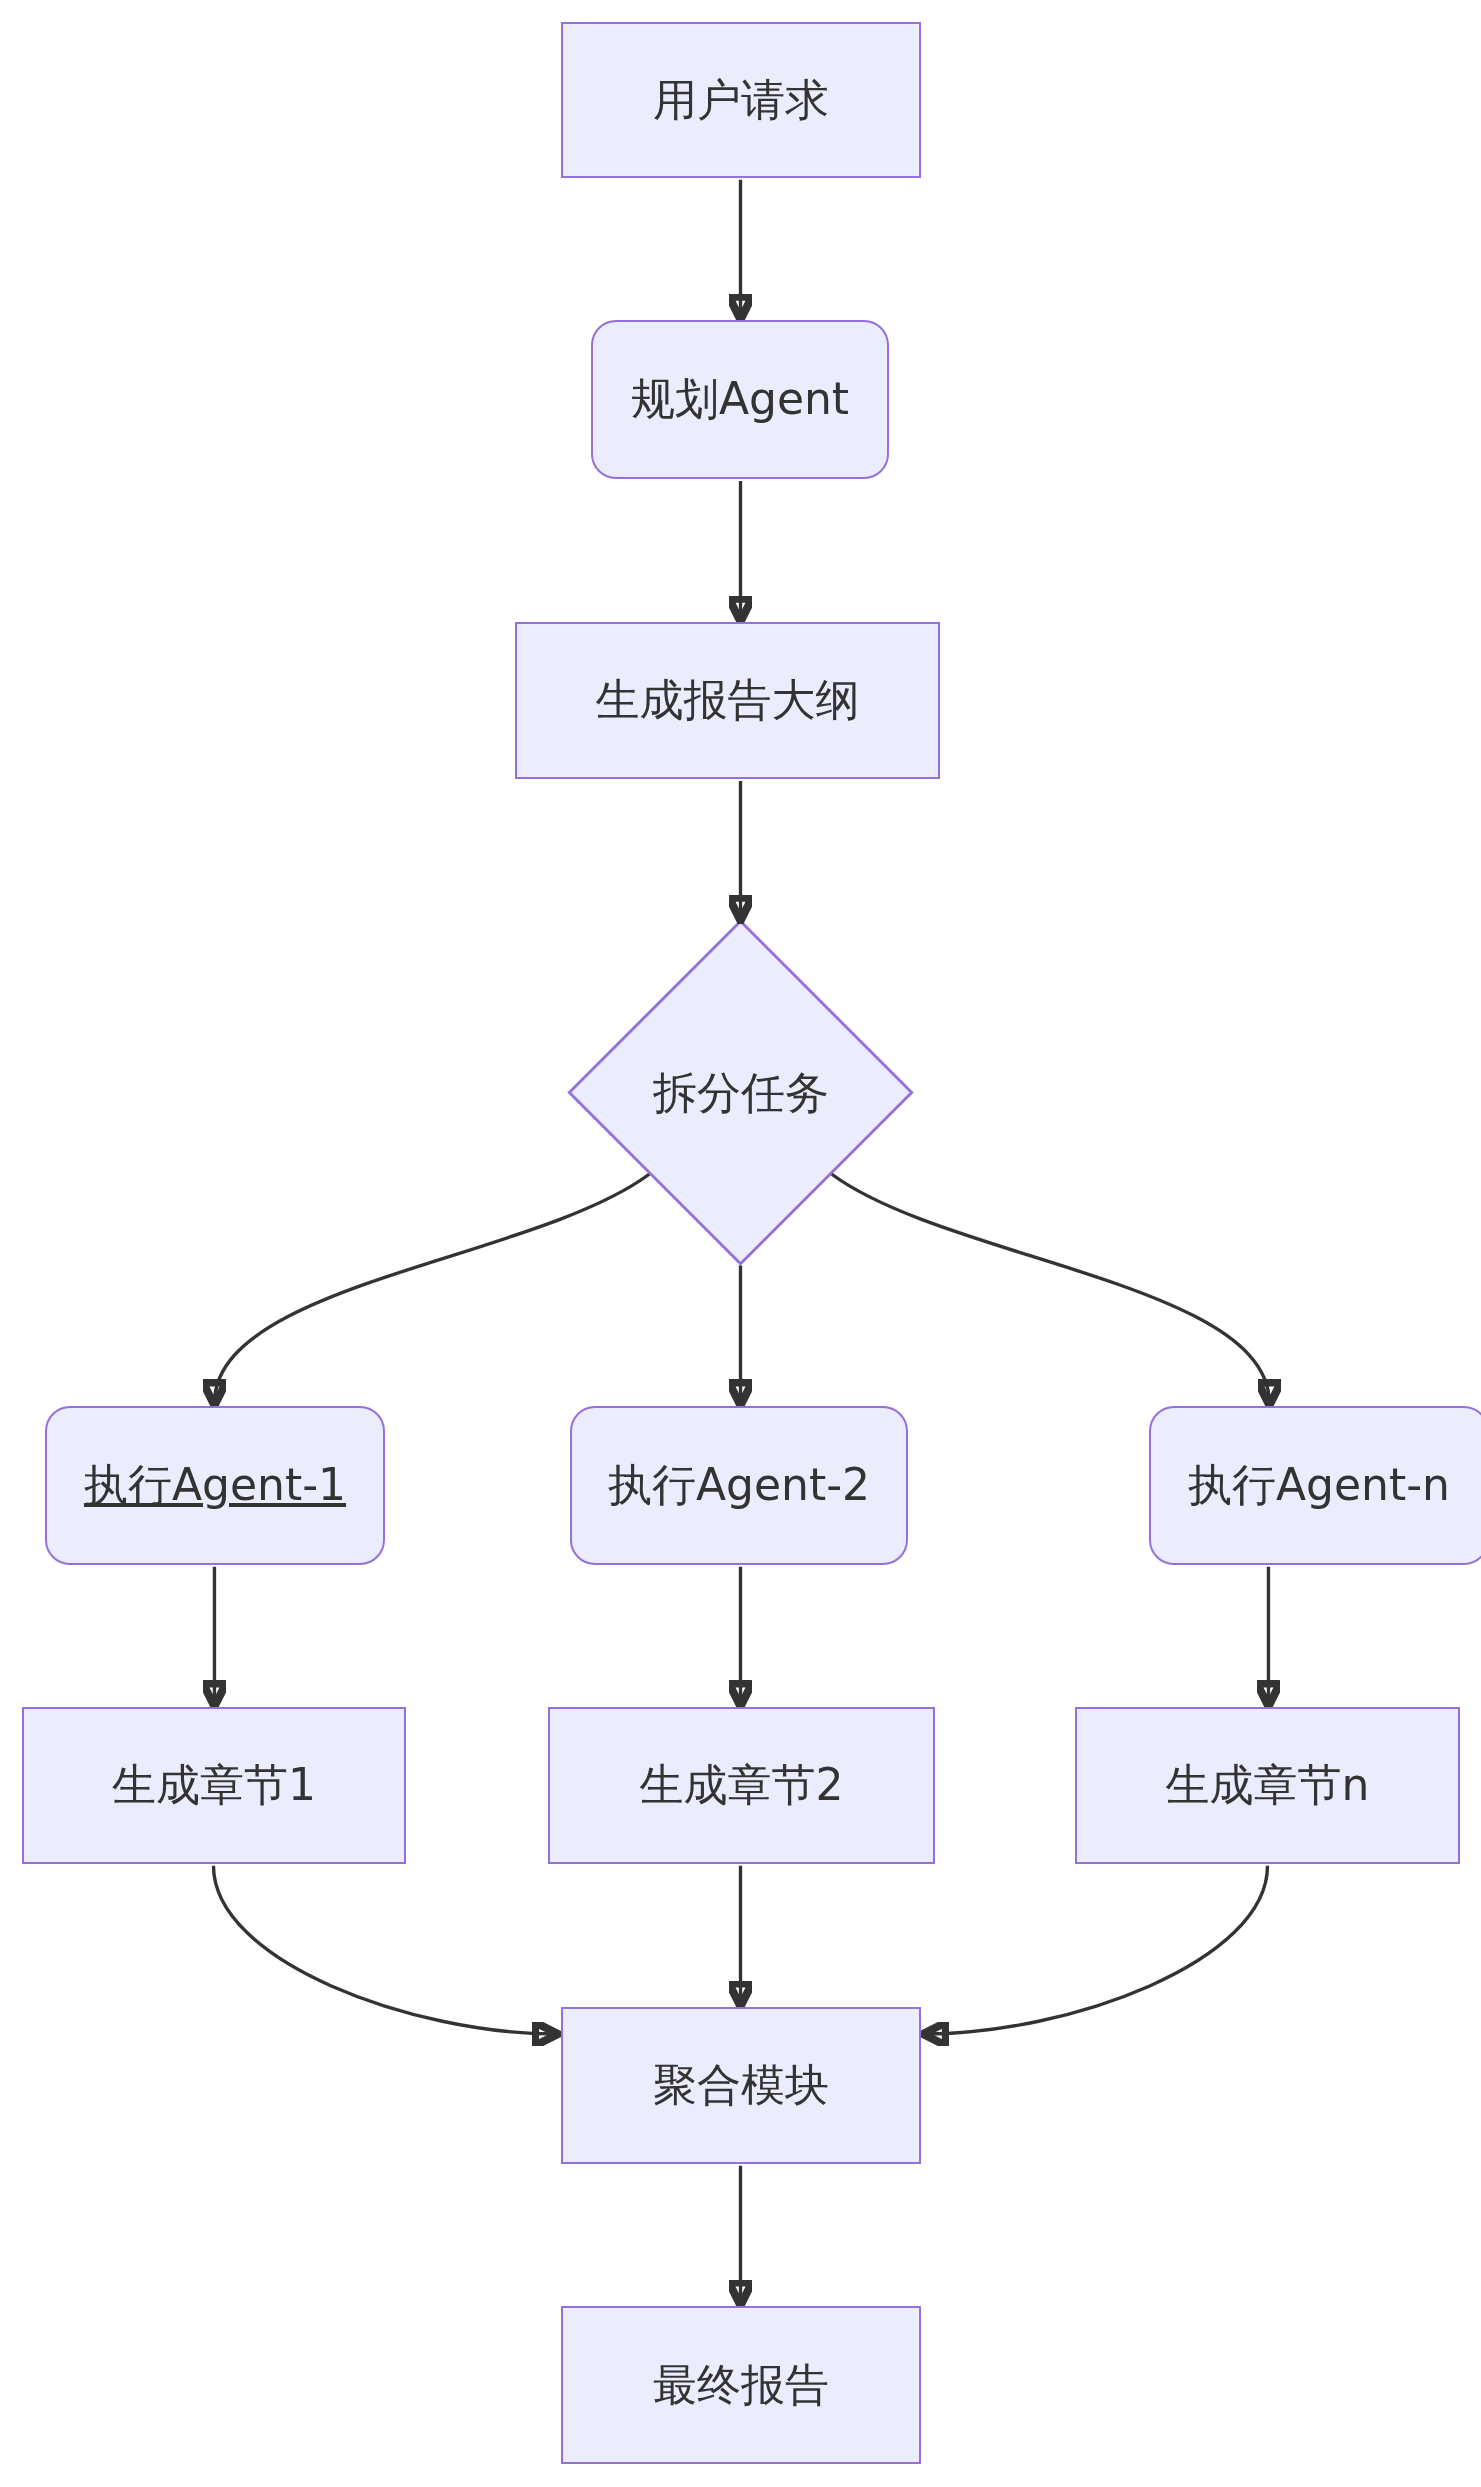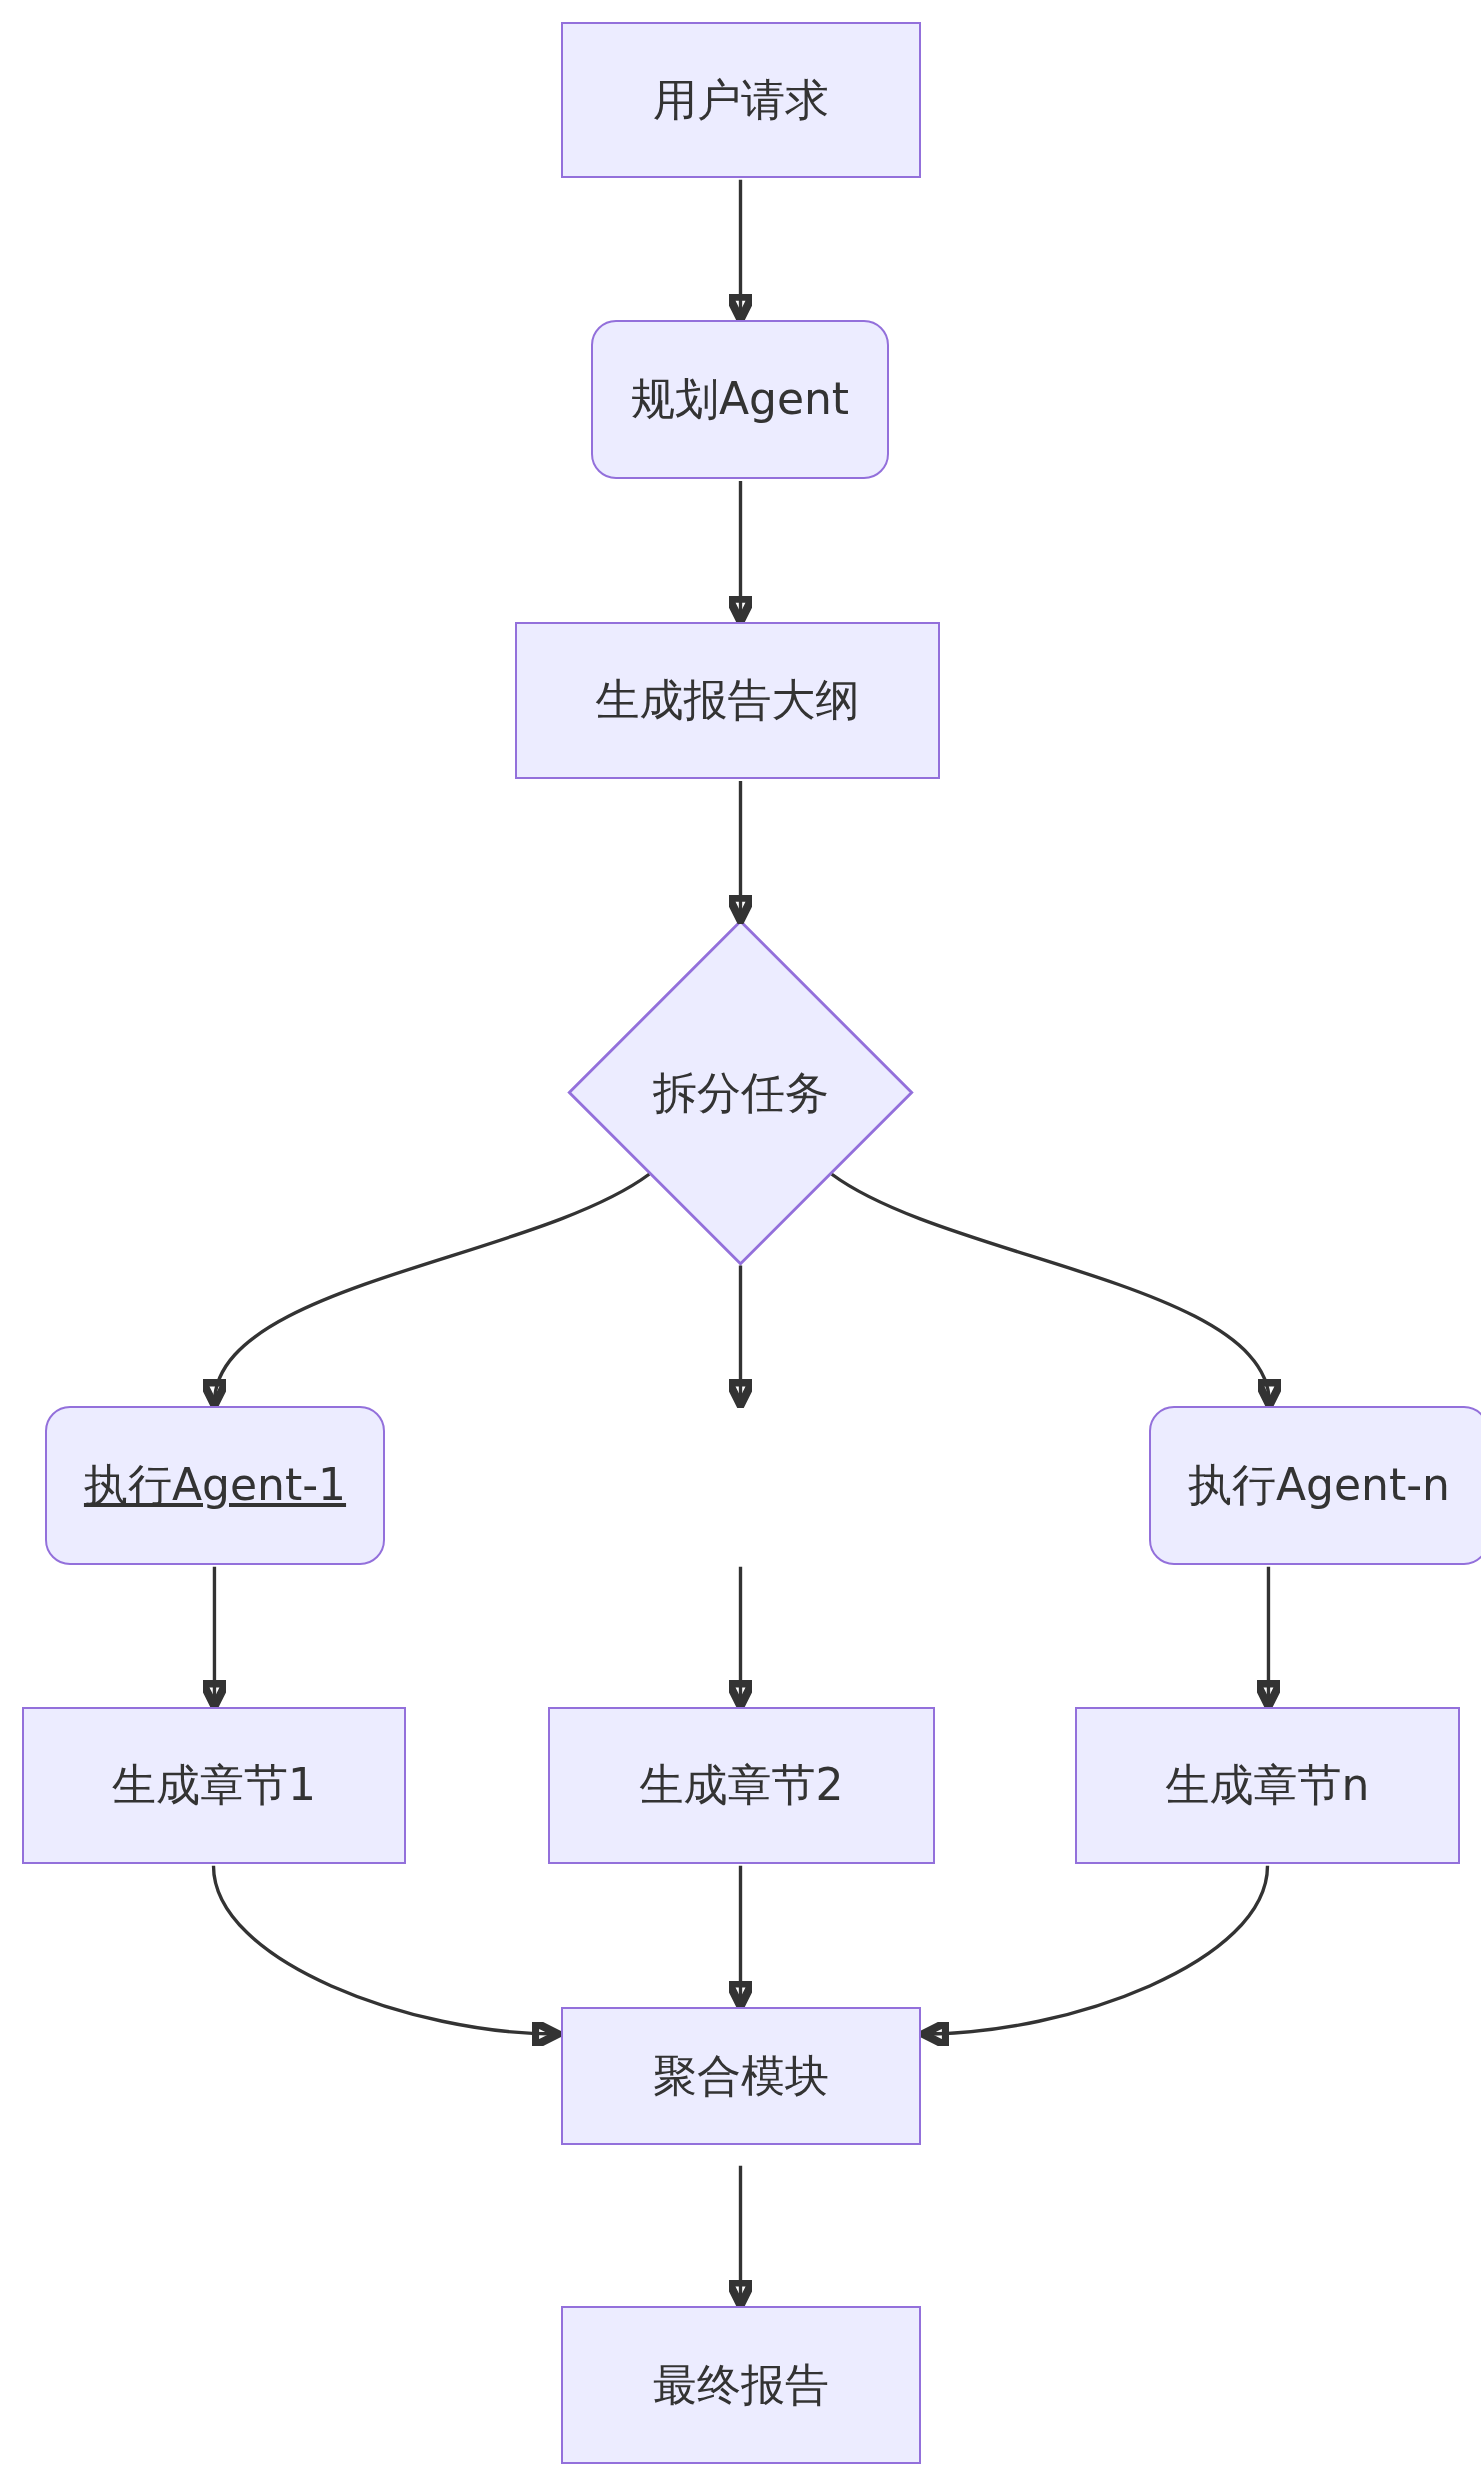--- a/index.html
+++ b/index.html
@@ -77,38 +77,41 @@
   </div>
 
   <div class="node diamond-label" style="left:741px;top:1093px;">
     <span>拆分任务</span>
   </div>
 
   <div class="node rounded" style="left:45px;top:1406px;width:340px;height:159px;text-decoration:underline;">
     <span>执行Agent-1</span>
   </div>
 
+  <div class="node rounded" style="left:570px;top:1406px;width:338px;height:159px;">
+    <span>执行Agent-2</span>
+  </div>
 
   <div class="node rounded" style="left:1149px;top:1406px;width:340px;height:159px;">
     <span>执行Agent-n</span>
   </div>
 
   <div class="node" style="left:22px;top:1707px;width:384px;height:157px;">
     <span>生成章节1</span>
   </div>
 
   <div class="node" style="left:548px;top:1707px;width:387px;height:157px;">
     <span>生成章节2</span>
   </div>
 
   <div class="node" style="left:1075px;top:1707px;width:385px;height:157px;">
     <span>生成章节n</span>
   </div>
 
-  <div class="node" style="left:561px;top:2007px;width:360px;height:138px;">
+  <div class="node" style="left:561px;top:2007px;width:360px;height:157px;">
     <span>聚合模块</span>
   </div>
 
   <div class="node" style="left:561px;top:2306px;width:360px;height:158px;">
     <span>最终报告</span>
   </div>
 
 </div>
 
 

